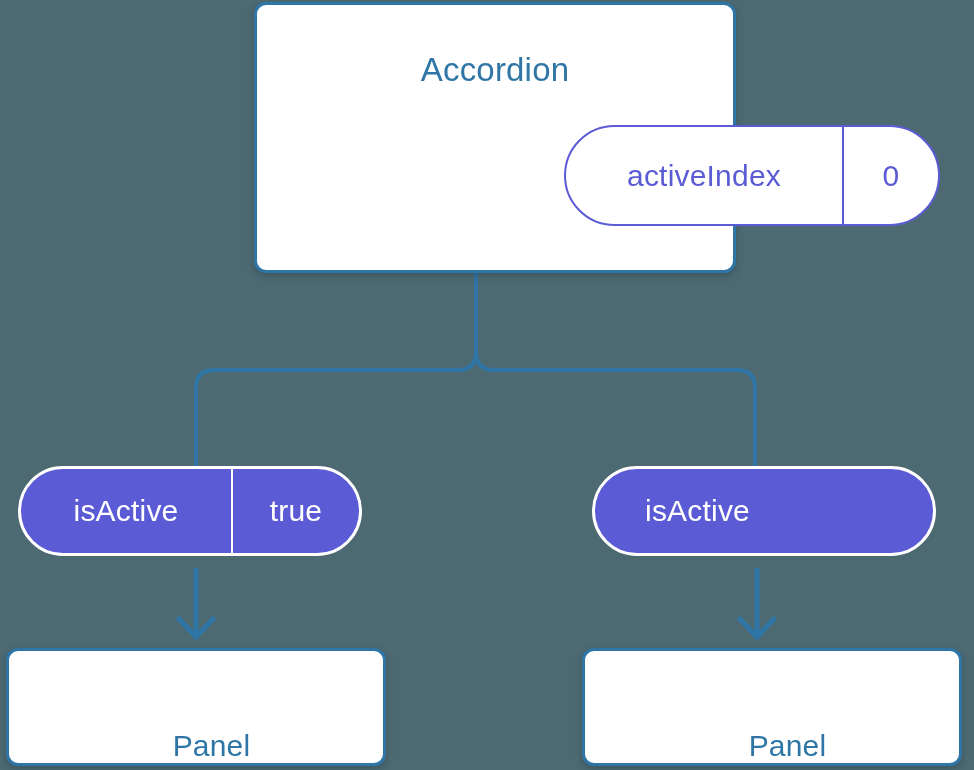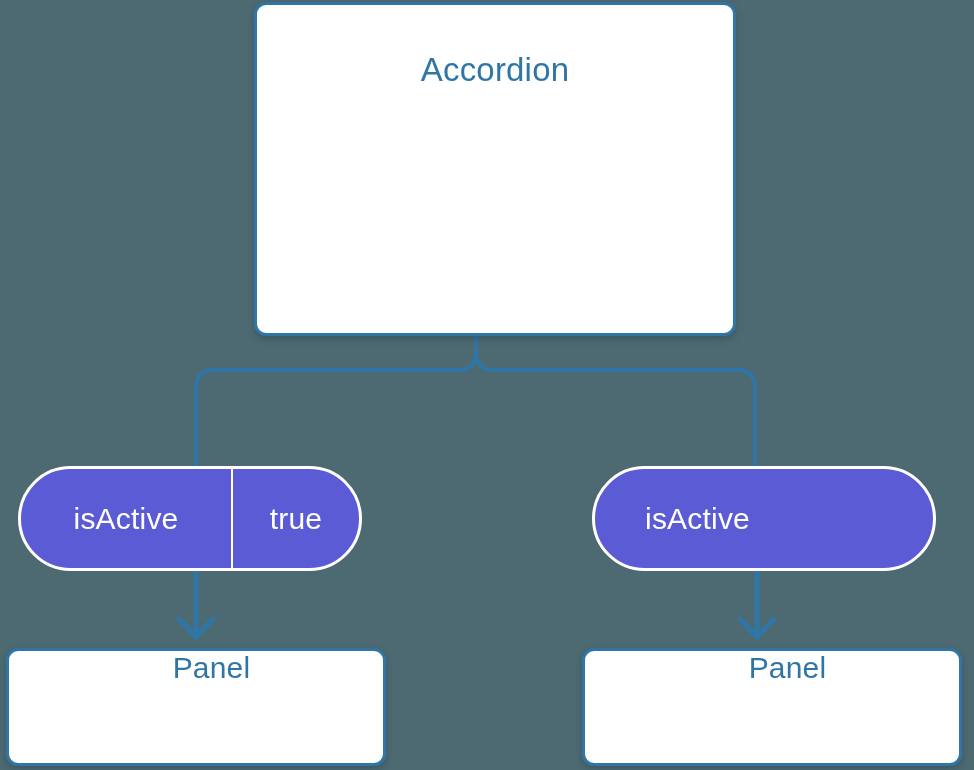--- a/index.html
+++ b/index.html
@@ -34,26 +34,26 @@
     background: #ffffff;
     border: 3px solid #2f76a6;
     border-radius: 12px;
     box-sizing: border-box;
     box-shadow: 0 3px 7px rgba(20,40,50,0.30);
   }
   #accordion-card {
     left: 254px;
     top: 2px;
     width: 482px;
-    height: 334px;
+    height: 271px;
   }
   .panel-card {
     height: 118px;
     display: flex;
-    align-items: flex-start;
+    align-items: flex-end;
     justify-content: center;
     padding-left: 31px;
   }
   #panel-card-left {
     left: 6px;
     top: 648px;
     width: 380px;
   }
   #panel-card-right {
     left: 582px;
@@ -104,21 +104,21 @@
   }
   #state-pill .pill-val {
     border-left: 2px solid #5b5bd6;
   }
 
   
   .pill-filled {
     background: #5b5bd6;
     border: 3px solid #ffffff;
     border-radius: 54px;
-    height: 105px;
+    height: 90px;
   }
   .pill-filled .pill-key,
   .pill-filled .pill-val {
     color: #ffffff;
   }
   .pill-filled .pill-val {
     border-left: 2px solid #ffffff;
     text-align: center;
   }
   #isactive-pill-left {
@@ -170,20 +170,24 @@
     <line x1="196" y1="570" x2="196" y2="637" stroke="#2f76a6" stroke-width="5" stroke-linecap="round"></line>
     <polyline points="179,619 196,637 213,619" fill="none" stroke="#2f76a6" stroke-width="5" stroke-linecap="round" stroke-linejoin="round"></polyline>
 
     <line x1="757" y1="570" x2="757" y2="637" stroke="#2f76a6" stroke-width="5" stroke-linecap="round"></line>
     <polyline points="740,619 757,637 774,619" fill="none" stroke="#2f76a6" stroke-width="5" stroke-linecap="round" stroke-linejoin="round"></polyline>
   </svg>
 
   <div class="card" id="accordion-card">
     <div class="card-title">Accordion</div>
 
+    <div class="pill" id="state-pill">
+      <div class="pill-key">activeIndex</div>
+      <div class="pill-val">0</div>
+    </div>
   </div>
 
   <div class="pill pill-filled" id="isactive-pill-left">
     <div class="pill-key">isActive</div>
     <div class="pill-val">true</div>
   </div>
 
   <div class="pill pill-filled" id="isactive-pill-right">
     <div class="pill-key">isActive</div>
   </div>

